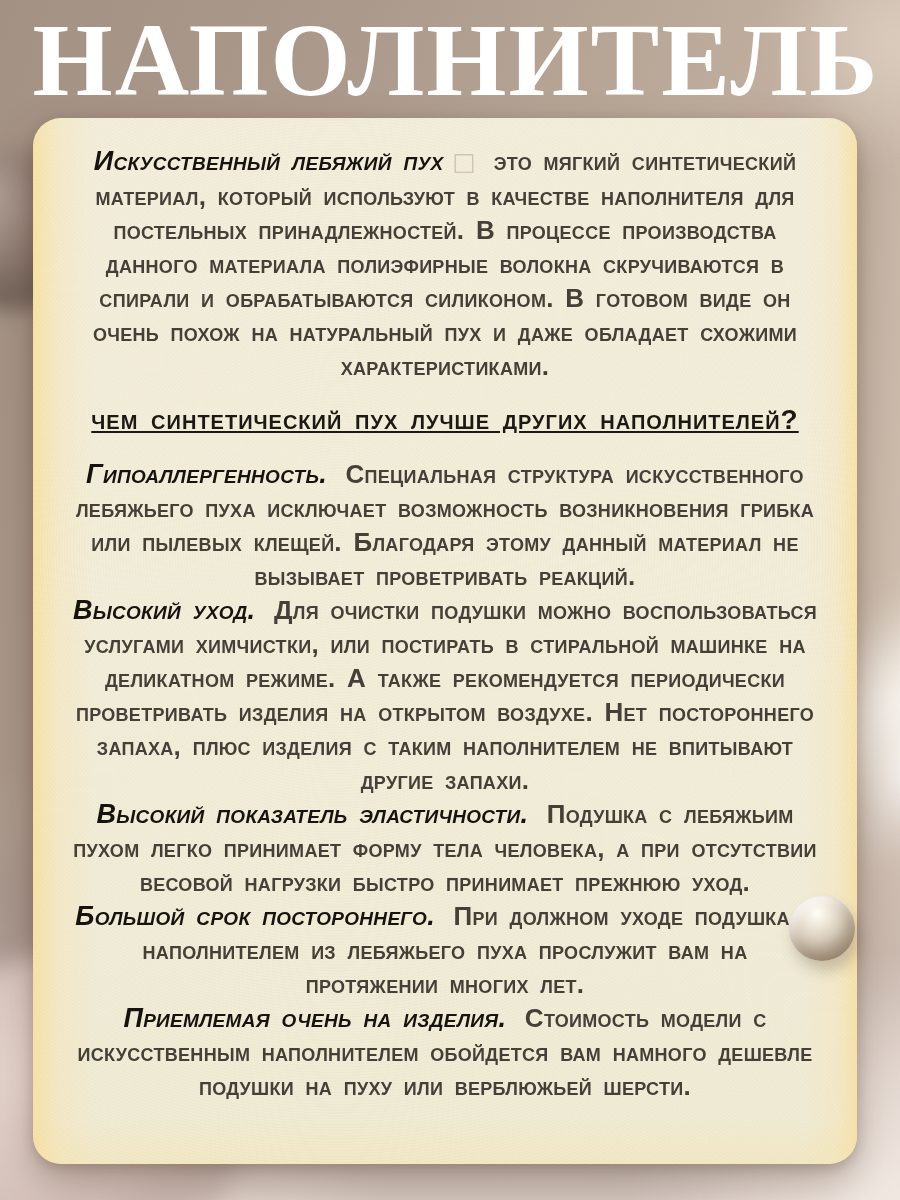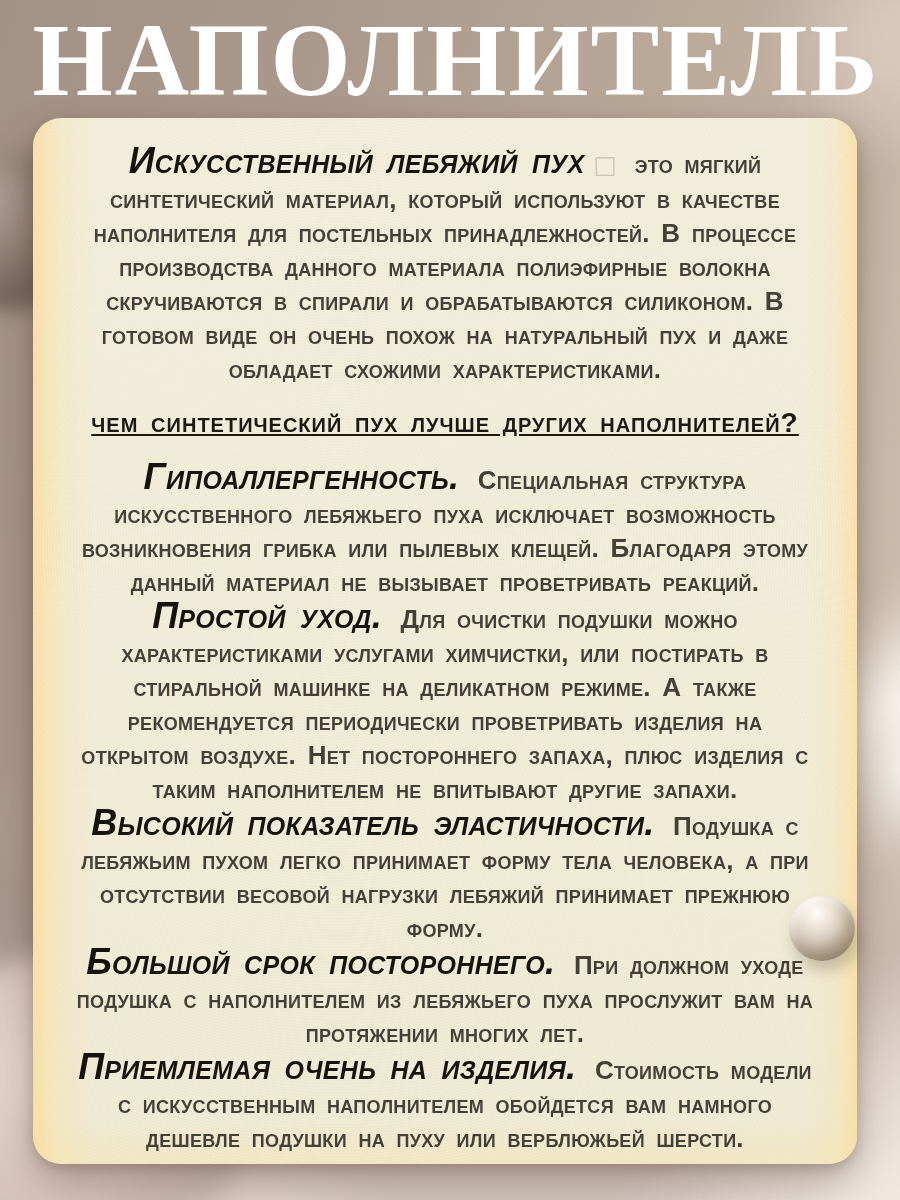--- a/index.html
+++ b/index.html
@@ -57,21 +57,21 @@
       linear-gradient(270deg, rgba(249,222,152,0.70) 0px, rgba(249,226,166,0.28) 20px, rgba(242,237,219,0) 52px),
       linear-gradient(0deg, rgba(246,228,175,0.45) 0px, rgba(242,237,219,0) 46px),
       linear-gradient(180deg,#f3eedb 0%,#f2edd9 55%,#f0ebd5 100%);
     box-shadow:0 18px 42px rgba(80,58,46,0.38), 0 4px 12px rgba(80,58,46,0.22);
   }
   .card p{margin:0;text-align:center;
     font-variant:small-caps;font-weight:600;
     font-size:26px;line-height:34px;
     letter-spacing:0.3px;word-spacing:4px;
     color:#443f37;}
-  .lead{font-style:italic;font-weight:700;color:#16120d;margin-right:7px;font-size:36px;}
+  .lead{font-style:italic;font-weight:700;color:#16120d;margin-right:7px;font-size:27px;}
   .glyph-box{font-family:"DejaVu Sans",sans-serif;font-style:normal;font-weight:400;
     color:#ccc5b2;font-size:0.95em;margin:0 6px 0 2px;}
   .q-heading{font-weight:700 !important;color:#1c1813 !important;
     font-size:28px !important;letter-spacing:1px !important;
     margin:20px 0 20px 0 !important;text-decoration:underline;}
   .benefit{margin-top:20px;}
   
   .pearl-sharp{position:absolute;left:789px;top:896px;width:66px;height:65px;z-index:8;
     border-radius:50%;
     background:radial-gradient(circle at 42% 26%, #fffef9 0%, #f5eee2 14%, #ddd2c2 40%, #c4b6a2 64%, #a2927c 86%, #8f7f69 100%);
@@ -95,22 +95,22 @@
 
 <h1 class="title">НАПОЛНИТЕЛЬ</h1>
 
 <div class="card">
   <p><span class="lead">Искусственный лебяжий пух</span><span class="glyph-box">□</span> <span>это мягкий синтетический материал, который используют в качестве наполнителя для постельных принадлежностей. В процессе производства данного материала полиэфирные волокна скручиваются в спирали и обрабатываются силиконом. В готовом виде он очень похож на натуральный пух и даже обладает схожими характеристиками.</span></p>
 
   <p class="q-heading">чем синтетический пух лучше других наполнителей?</p>
 
   <p class="benefit"><span class="lead">Гипоаллергенность.</span> <span>Специальная структура искусственного лебяжьего пуха исключает возможность возникновения грибка или пылевых клещей. Благодаря этому данный материал не вызывает проветривать реакций.</span></p>
 
-  <p class="benefit"><span class="lead">Простой уход.</span> <span>Для очистки подушки можно характеристиками услугами химчистки, или постирать в стиральной машинке на деликатном режиме. А также рекомендуется периодически проветривать изделия на открытом воздухе. Нет постороннего запаха, плюс изделия с таким наполнителем не впитывают другие запахи.</span></p>
+  <p class="benefit"><span class="lead">Высокий уход.</span> <span>Для очистки подушки можно воспользоваться услугами химчистки, или постирать в стиральной машинке на деликатном режиме. А также рекомендуется периодически проветривать изделия на открытом воздухе. Нет постороннего запаха, плюс изделия с таким наполнителем не впитывают другие запахи.</span></p>
 
-  <p class="benefit"><span class="lead">Высокий показатель эластичности.</span> <span>Подушка с лебяжьим пухом легко принимает форму тела человека, а при отсутствии весовой нагрузки лебяжий принимает прежнюю форму.</span></p>
+  <p class="benefit"><span class="lead">Высокий показатель эластичности.</span> <span>Подушка с лебяжьим пухом легко принимает форму тела человека, а при отсутствии весовой нагрузки быстро принимает прежнюю уход.</span></p>
 
   <p class="benefit"><span class="lead">Большой срок постороннего.</span> <span>При должном уходе подушка с наполнителем из лебяжьего пуха прослужит вам на протяжении многих лет.</span></p>
 
   <p class="benefit"><span class="lead">Приемлемая очень на изделия.</span> <span>Стоимость модели с искусственным наполнителем обойдется вам намного дешевле подушки на пуху или верблюжьей шерсти.</span></p>
 </div>
 
 <div class="pearl-sharp"></div>
 
 </body></html>

